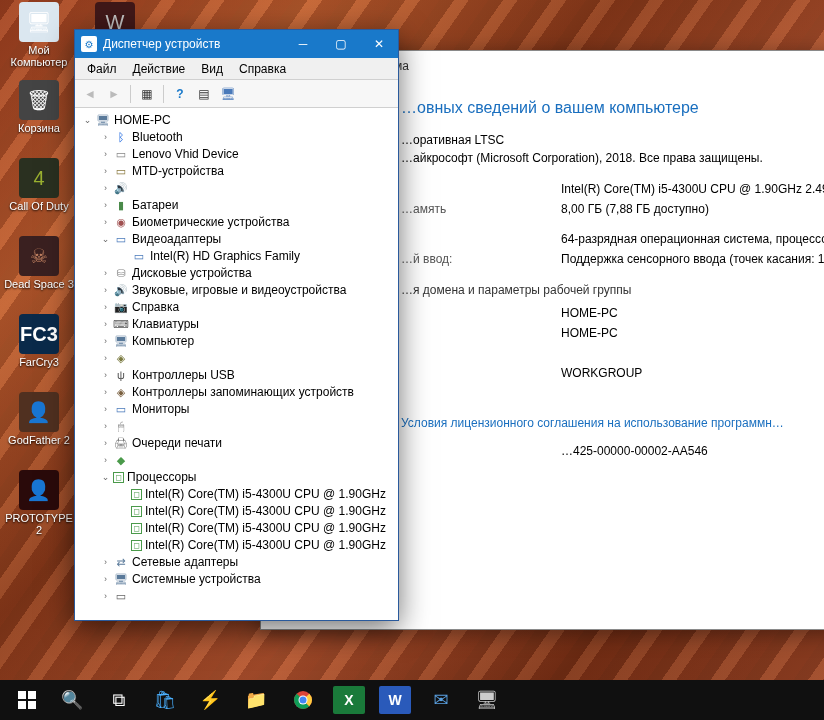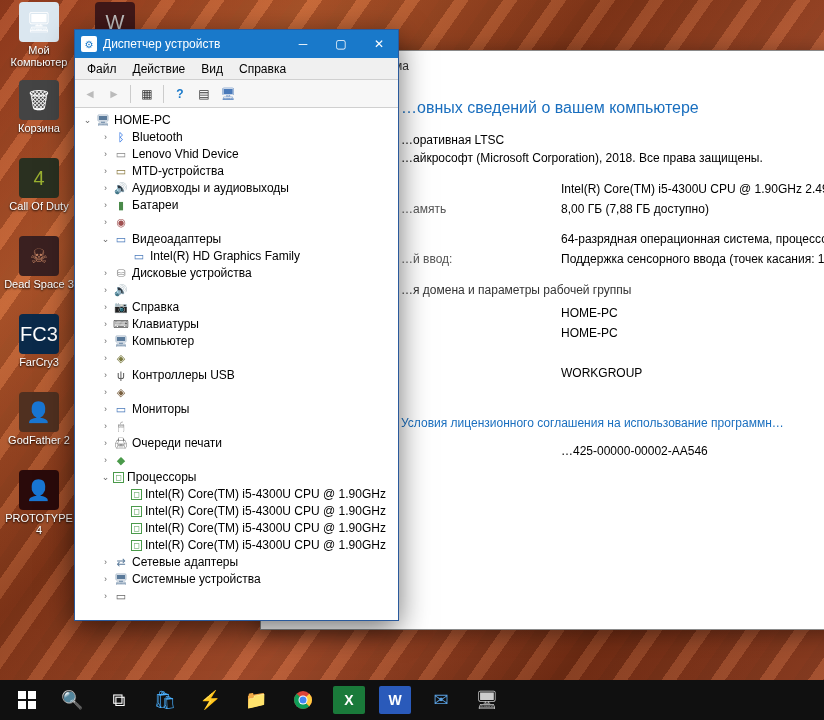--- a/index.html
+++ b/index.html
@@ -66,21 +66,21 @@
 .ni { width:16px; height:16px; margin:0 3px 0 1px; display:inline-flex; align-items:center; justify-content:center; font-size:11px; }
 
 .taskbar {
   position:absolute; left:0; bottom:0; width:100%; height:40px;
   background:#101010; display:flex; align-items:center; padding:0 4px;
 }
 .taskbar .tbtn { width:46px; height:40px; display:flex; align-items:center; justify-content:center; color:#fff; font-size:18px; cursor:pointer; }
 .taskbar .start { color:#fff; }
 .taskbar .start svg { width:18px; height:18px; }
 
-.ic-pc{background:#dbe7f0;} .ic-bin{background:#444;} .ic-cod{background:#2a3020;color:#9ab030;} .ic-ds{background:#3a2020;color:#c08060;} .ic-fc3{background:#0a2a4a;color:#fff;font-weight:normal;font-size:12px;} .ic-gf{background:#503020;color:#f0d0a0;} .ic-pt{background:#2a0a0a;} .ic-ws{background:#401818;color:#c0c0c0;}
+.ic-pc{background:#dbe7f0;} .ic-bin{background:#444;} .ic-cod{background:#2a3020;color:#9ab030;} .ic-ds{background:#3a2020;color:#c08060;} .ic-fc3{background:#0a2a4a;color:#fff;font-weight:bold;font-size:12px;} .ic-gf{background:#503020;color:#f0d0a0;} .ic-pt{background:#2a0a0a;} .ic-ws{background:#401818;color:#c0c0c0;}
 
 
 .i-root{color:#5a7a9a;} .i-bt{color:#0a5adc;} .i-vhid{color:#888;} .i-mtd{color:#8a7a40;}
 .i-aud{color:#555;} .i-bat{color:#4a8a4a;} .i-bio{color:#a05050;} .i-disp{color:#4a7aba;}
 .i-gpu{color:#4a7aba;} .i-disk{color:#888;} .i-snd{color:#777;} .i-cam{color:#666;}
 .i-kb{color:#555;} .i-comp{color:#5a7a9a;} .i-ide{color:#7a7a40;} .i-usb{color:#555;}
 .i-stor{color:#7a6040;} .i-mon{color:#4a7aba;} .i-mouse{color:#555;} .i-prn{color:#666;}
 .i-sw{color:#4a9a4a;} .i-cpu{color:#4a9a4a;border:1px solid #4a9a4a;width:11px;height:11px;font-size:8px;}
 .i-net{color:#5a7a9a;} .i-sys{color:#5a7a9a;} .i-hid{color:#666;}
 </style>
@@ -107,21 +107,21 @@
     <div class="desktop-icon" style="left: 2px; top: 314px;">
       <div class="ic ic-fc3">FC3</div>
       <div class="lbl">FarCry3</div>
     </div>
     <div class="desktop-icon" style="left: 2px; top: 392px;">
       <div class="ic ic-gf">👤</div>
       <div class="lbl">GodFather 2</div>
     </div>
     <div class="desktop-icon" style="left: 2px; top: 470px;">
       <div class="ic ic-pt">👤</div>
-      <div class="lbl">PROTOTYPE 4</div>
+      <div class="lbl">PROTOTYPE 2</div>
     </div>
     <div class="desktop-icon" style="left: 78px; top: 2px;">
       <div class="ic ic-ws">W</div>
       <div class="lbl">Wolfenstein2</div>
     </div>
   </div>
 
 <div class="syswin">
   <div class="crumb">
     <span>…опасность</span>
@@ -215,49 +215,50 @@
         <span>Lenovo Vhid Device</span>
       </div>
       <div class="node" style="padding-left: 20px;">
         <span class="tw">›</span>
         <span class="ni i-mtd">▭</span>
         <span>MTD-устройства</span>
       </div>
       <div class="node" style="padding-left: 20px;">
         <span class="tw">›</span>
         <span class="ni i-aud">🔊</span>
-        <span>Аудиовходы и аудиовыходы</span>
       </div>
       <div class="node" style="padding-left: 20px;">
         <span class="tw">›</span>
         <span class="ni i-bat">▮</span>
         <span>Батареи</span>
       </div>
       <div class="node" style="padding-left: 20px;">
         <span class="tw">›</span>
         <span class="ni i-bio">◉</span>
+        <span>Биометрические устройства</span>
       </div>
       <div class="node" style="padding-left: 20px;">
         <span class="tw">⌄</span>
         <span class="ni i-disp">▭</span>
         <span>Видеоадаптеры</span>
       </div>
       <div class="node" style="padding-left: 38px;">
         <span class="tw blank">·</span>
         <span class="ni i-gpu">▭</span>
         <span>Intel(R) HD Graphics Family</span>
       </div>
       <div class="node" style="padding-left: 20px;">
         <span class="tw">›</span>
         <span class="ni i-disk">⛁</span>
         <span>Дисковые устройства</span>
       </div>
       <div class="node" style="padding-left: 20px;">
         <span class="tw">›</span>
         <span class="ni i-snd">🔊</span>
+        <span>Звуковые, игровые и видеоустройства</span>
       </div>
       <div class="node" style="padding-left: 20px;">
         <span class="tw">›</span>
         <span class="ni i-cam">📷</span>
         <span>Справка</span>
       </div>
       <div class="node" style="padding-left: 20px;">
         <span class="tw">›</span>
         <span class="ni i-kb">⌨</span>
         <span>Клавиатуры</span>
@@ -272,20 +273,21 @@
         <span class="ni i-ide">◈</span>
       </div>
       <div class="node" style="padding-left: 20px;">
         <span class="tw">›</span>
         <span class="ni i-usb">ψ</span>
         <span>Контроллеры USB</span>
       </div>
       <div class="node" style="padding-left: 20px;">
         <span class="tw">›</span>
         <span class="ni i-stor">◈</span>
+        <span>Контроллеры запоминающих устройств</span>
       </div>
       <div class="node" style="padding-left: 20px;">
         <span class="tw">›</span>
         <span class="ni i-mon">▭</span>
         <span>Мониторы</span>
       </div>
       <div class="node" style="padding-left: 20px;">
         <span class="tw">›</span>
         <span class="ni i-mouse">🖱</span>
       </div>

